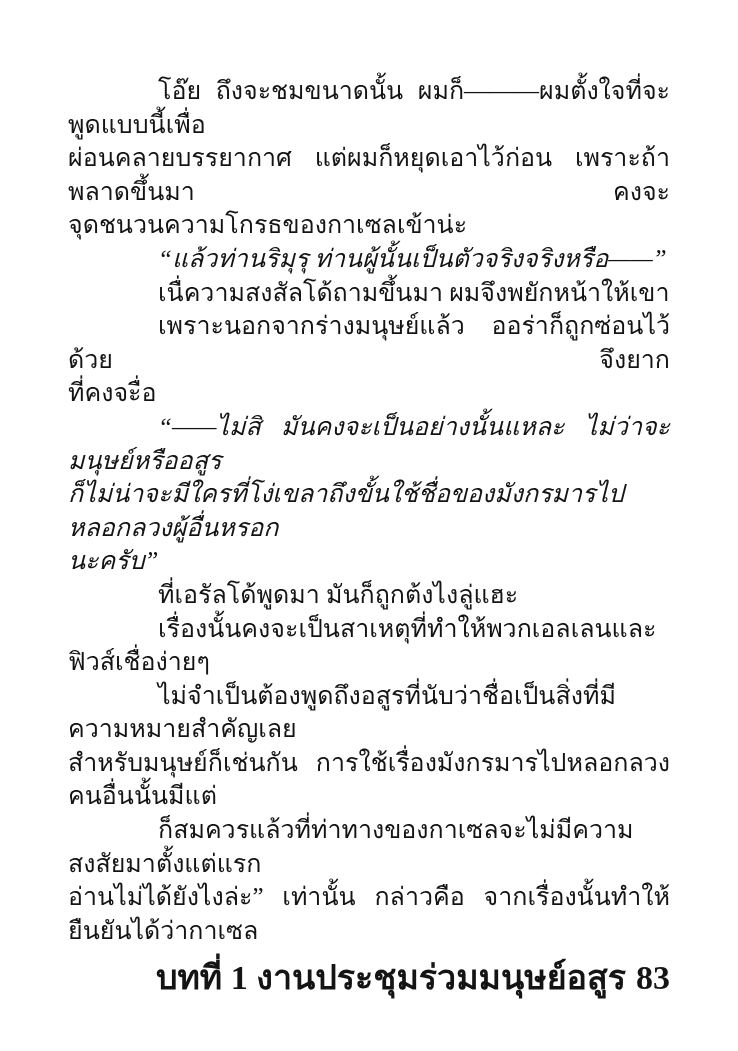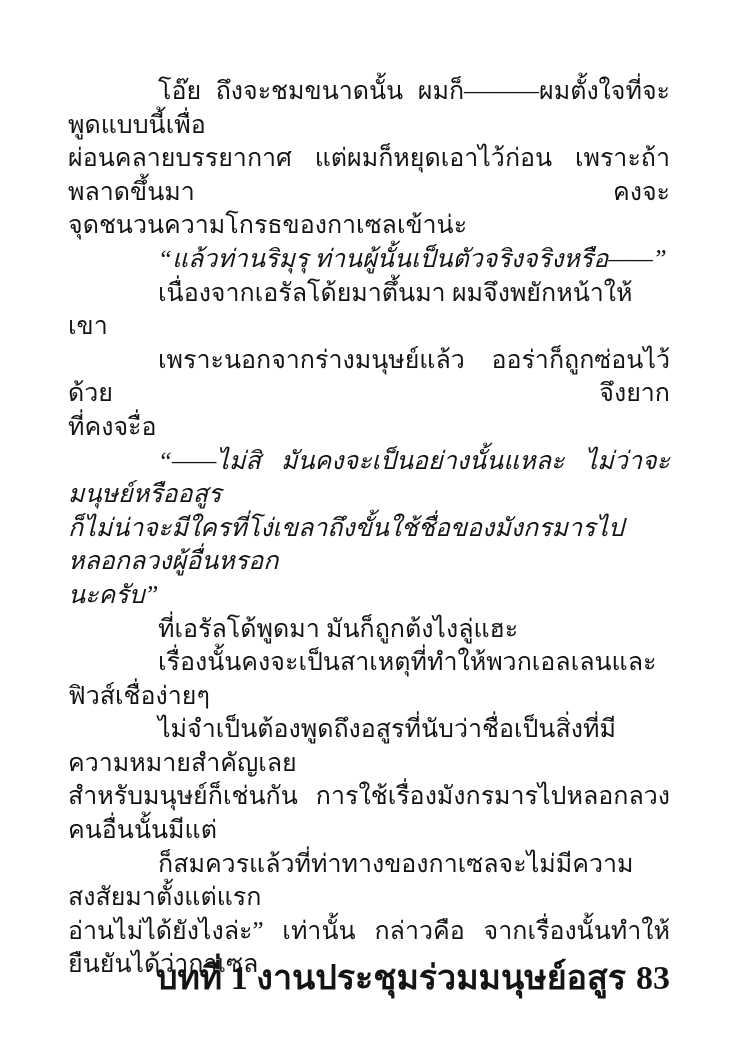--- a/index.html
+++ b/index.html
@@ -53,21 +53,21 @@
 <body>
 
 <div class="page">
 
   <div class="text-block" id="text-block">
 
   <div class="line indent justify">โอ๊ย ถึงจะชมขนาดนั้น ผมก็———ผมตั้งใจที่จะพูดแบบนี้เพื่อ</div>
       <div class="line justify">ผ่อนคลายบรรยากาศ แต่ผมก็หยุดเอาไว้ก่อน เพราะถ้าพลาดขึ้นมา คงจะ</div>
       <div class="line">จุดชนวนความโกรธของกาเซลเข้าน่ะ</div>
       <div class="line indent italic">“แล้วท่านริมุรุ ท่านผู้นั้นเป็นตัวจริงจริงหรือ——”</div>
-      <div class="line indent">เนื่องจากเอรัลโด้ยมาตึ้นมา ผมจึงพยักหน้าให้เขา</div>
+      <div class="line indent">เนื่ความสงสัลโด้ถามขึ้นมา ผมจึงพยักหน้าให้เขา</div>
       <div class="line indent justify">เพราะนอกจากร่างมนุษย์แล้ว ออร่าก็ถูกซ่อนไว้ด้วย จึงยาก</div>
       <div class="line">ที่คงจะื่อ</div>
       <div class="line indent italic justify">“——ไม่สิ มันคงจะเป็นอย่างนั้นแหละ ไม่ว่าจะมนุษย์หรืออสูร</div>
       <div class="line italic justify">ก็ไม่น่าจะมีใครที่โง่เขลาถึงขั้นใช้ชื่อของมังกรมารไปหลอกลวงผู้อื่นหรอก</div>
       <div class="line italic">นะครับ”</div>
       <div class="line indent">ที่เอรัลโด้พูดมา มันก็ถูกต้งไงลู่แฮะ</div>
       <div class="line indent">เรื่องนั้นคงจะเป็นสาเหตุที่ทำให้พวกเอลเลนและฟิวส์เชื่อง่ายๆ</div>
       <div class="line indent justify">ไม่จำเป็นต้องพูดถึงอสูรที่นับว่าชื่อเป็นสิ่งที่มีความหมายสำคัญเลย</div>
       <div class="line justify">สำหรับมนุษย์ก็เช่นกัน การใช้เรื่องมังกรมารไปหลอกลวงคนอื่นนั้นมีแต่</div>
       <div class="line indent justify">ก็สมควรแล้วที่ท่าทางของกาเซลจะไม่มีความสงสัยมาตั้งแต่แรก</div>

